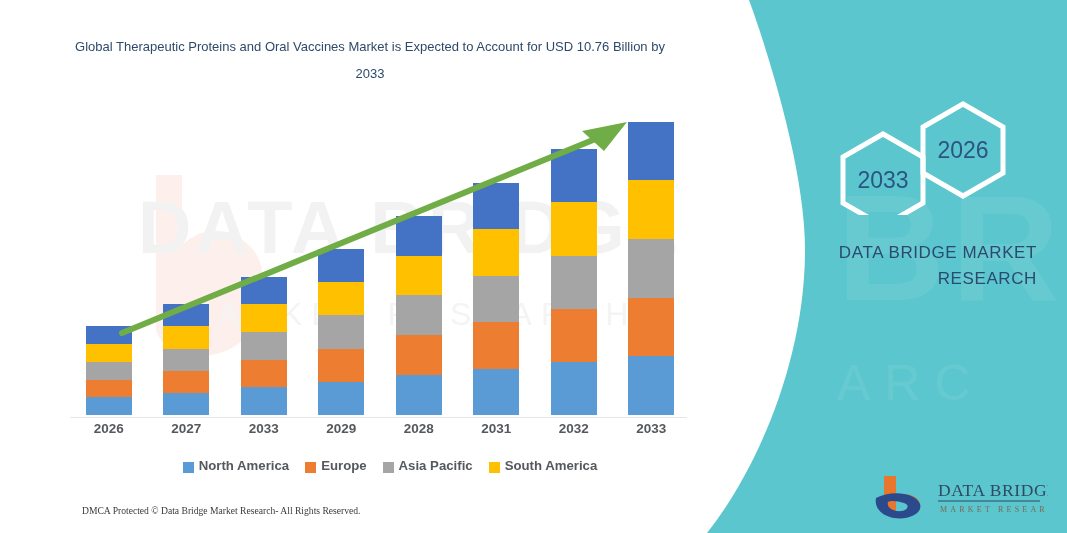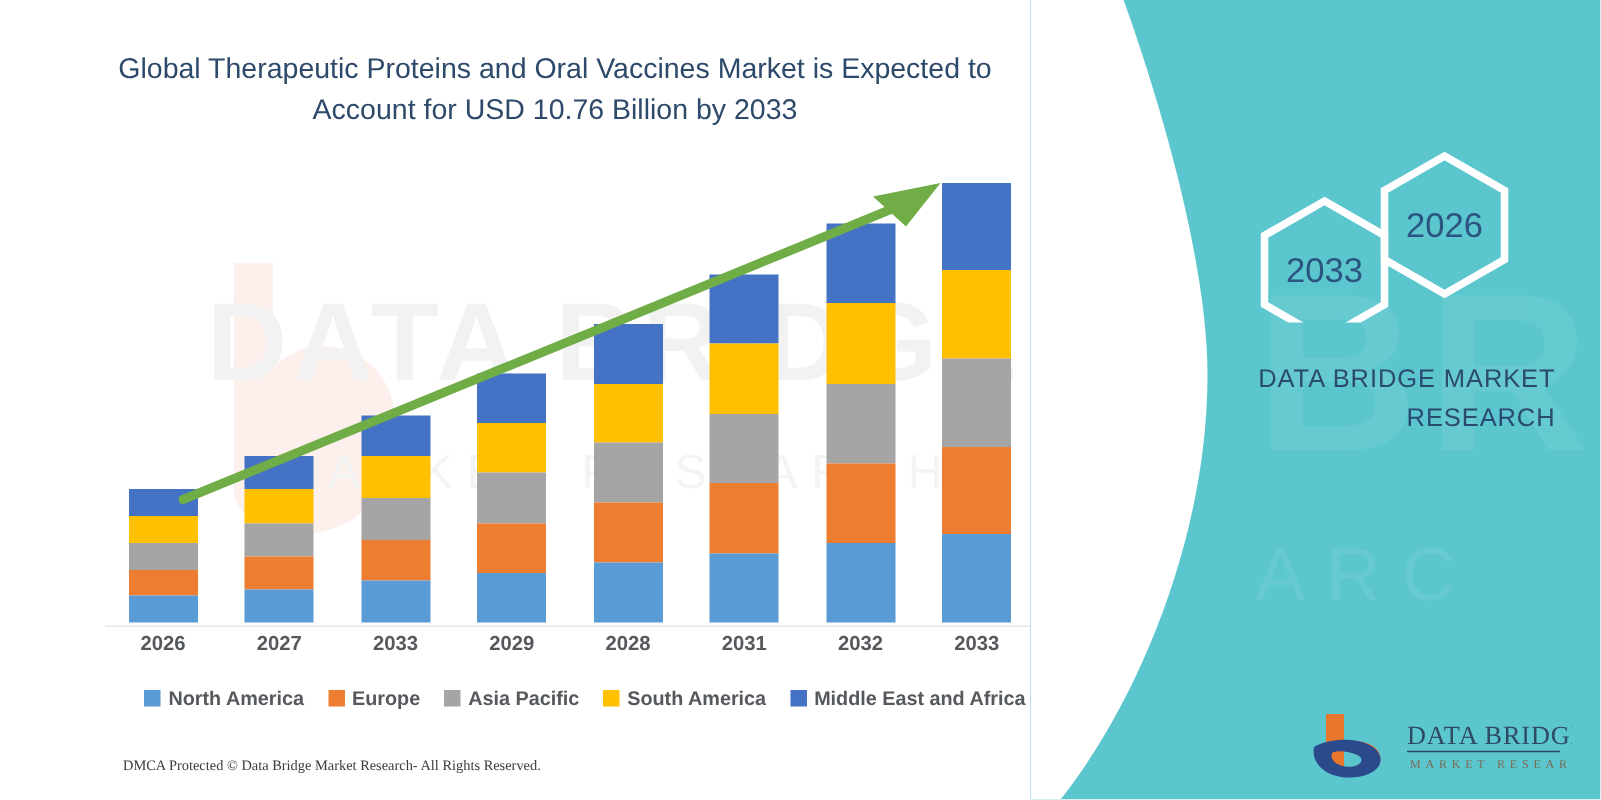--- a/index.html
+++ b/index.html
@@ -30,21 +30,21 @@
     color:#2b4a6f;font-size:17px;line-height:26px;letter-spacing:0.6px;
   }
 
   
   .logo{position:absolute;left:868px;top:474px;width:180px;height:48px;}
 
   
   .chart-title{
     position:absolute;top:33px;left:60px;width:620px;
     text-align:center;color:#2e4a6b;
-    font-size:19px;line-height:27px;font-weight:400;
+    font-size:13px;line-height:27px;font-weight:400;
   }
 
   .watermark{
     position:absolute;left:120px;top:175px;width:580px;height:200px;
     pointer-events:none;
   }
   .wm-text{
     font-family:"Liberation Sans", sans-serif;
     fill:#f2f2f2;font-weight:700;letter-spacing:4px;
   }
@@ -64,21 +64,21 @@
   .axis-line{position:absolute;left:0;top:0;width:620px;height:1px;background:#e6e6e6;}
   .tick{
     position:absolute;top:4px;width:60px;text-align:center;
     color:#55585c;font-size:13.5px;font-weight:700;
   }
 
   .legend{
     position:absolute;left:95px;top:455px;width:590px;height:20px;
     display:flex;justify-content:center;align-items:center;gap:16px;
   }
-  .legend-item{display:flex;align-items:center;gap:5px;}
+  .legend-item{display:flex;align-items:flex-end;gap:5px;}
   .legend-swatch{width:11px;height:11px;display:block;}
   .legend-label{color:#55585c;font-size:13.2px;font-weight:700;white-space:nowrap;}
 
   .footer{position:absolute;left:0;top:505px;width:700px;height:20px;}
   .footer-left{
     position:absolute;left:82px;top:0;color:#3b3b3b;
     font-family:"Liberation Serif", serif;font-size:9.6px;white-space:nowrap;
   }
   .footer-right{
     position:absolute;left:428px;top:0;color:#3b3b3b;
@@ -190,24 +190,20 @@
         <span class="legend-label">Europe</span>
       </div>
       <div class="legend-item">
         <span class="legend-swatch" style="background: rgb(165, 165, 165);"></span>
         <span class="legend-label">Asia Pacific</span>
       </div>
       <div class="legend-item">
         <span class="legend-swatch" style="background: rgb(255, 192, 0);"></span>
         <span class="legend-label">South America</span>
       </div>
-      <div class="legend-item">
-        <span class="legend-swatch" style="background: rgb(68, 114, 196);"></span>
-        <span class="legend-label">Middle East and Africa</span>
-      </div>
     </div>
 
   <div class="footer">
     <div class="footer-left">DMCA Protected © Data Bridge Market Research-  All Rights Reserved.</div>
   </div>
 
   <div class="teal-panel" style="background: rgb(91, 198, 206);">
     <svg class="teal-svg" viewBox="0 0 380 533" preserveAspectRatio="none">
       <path d="M0 0 L62 0 C 62 0, 118 150, 118 250 C 118 360, 70 470, 20 533 L0 533 Z" fill="#ffffff"></path>
       <g opacity="0.07">

